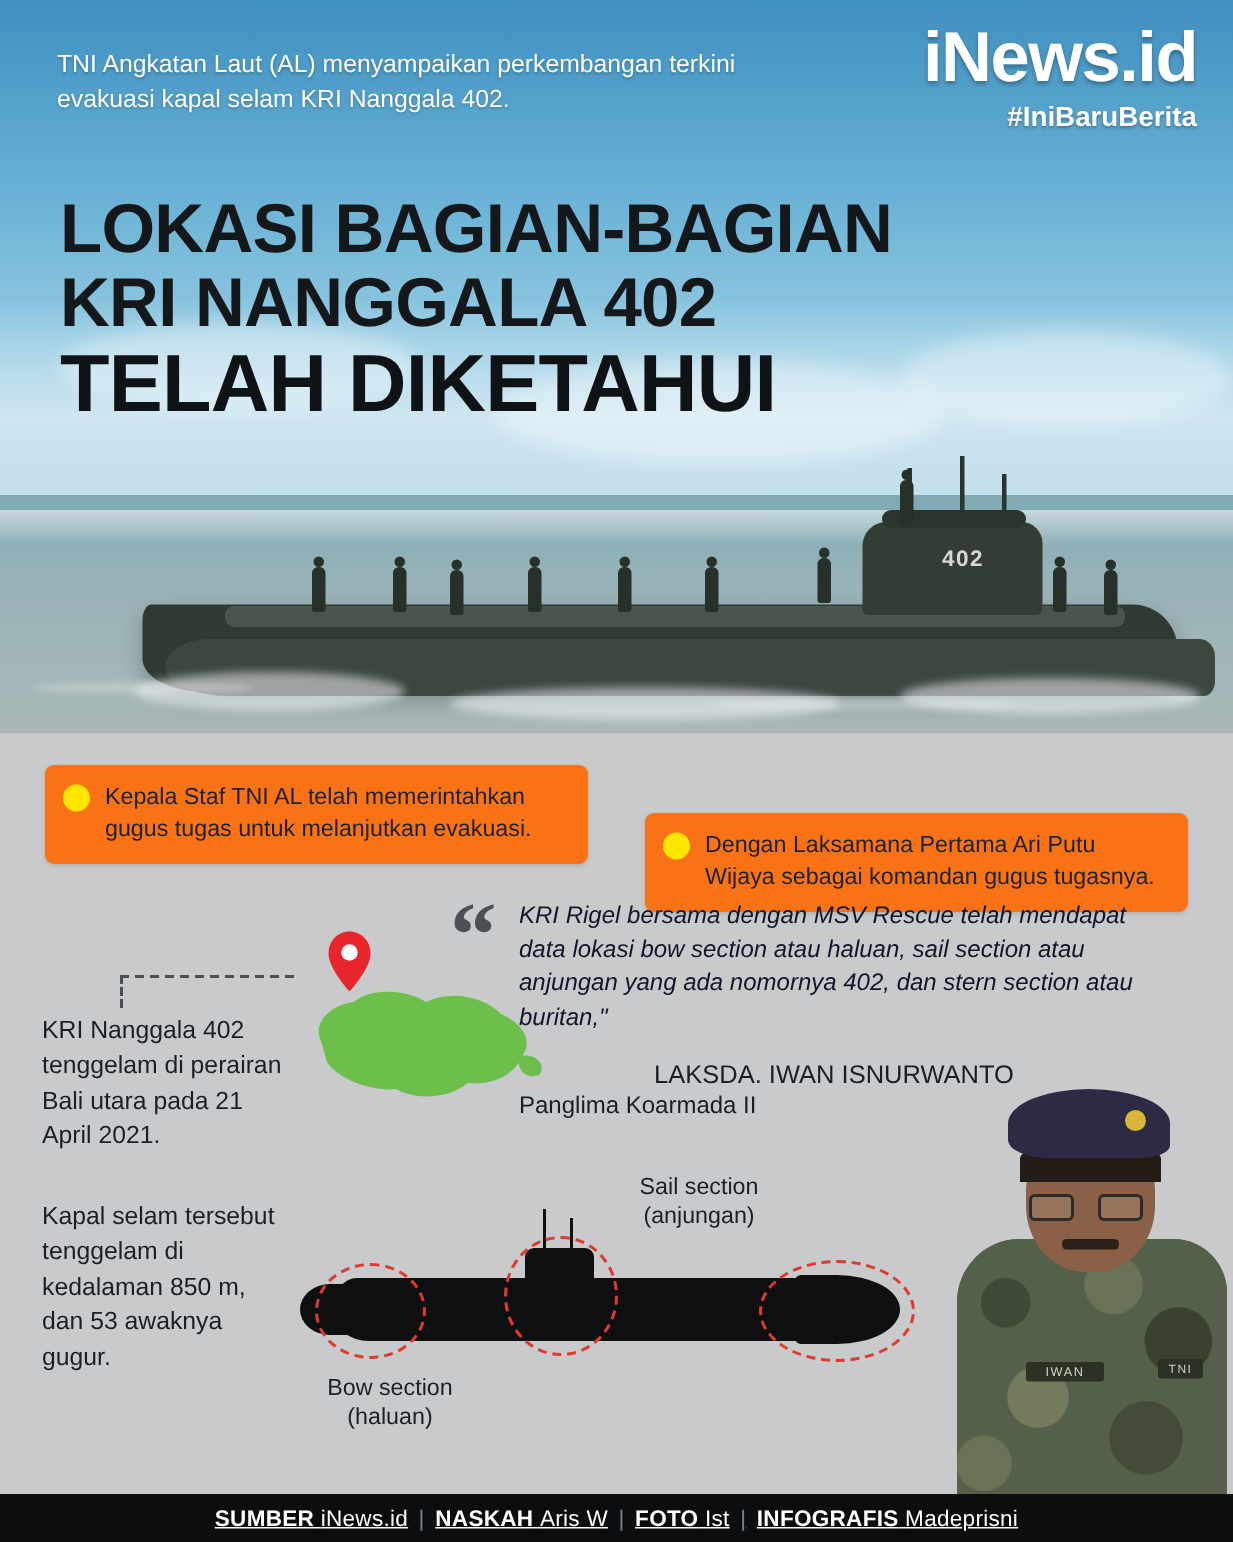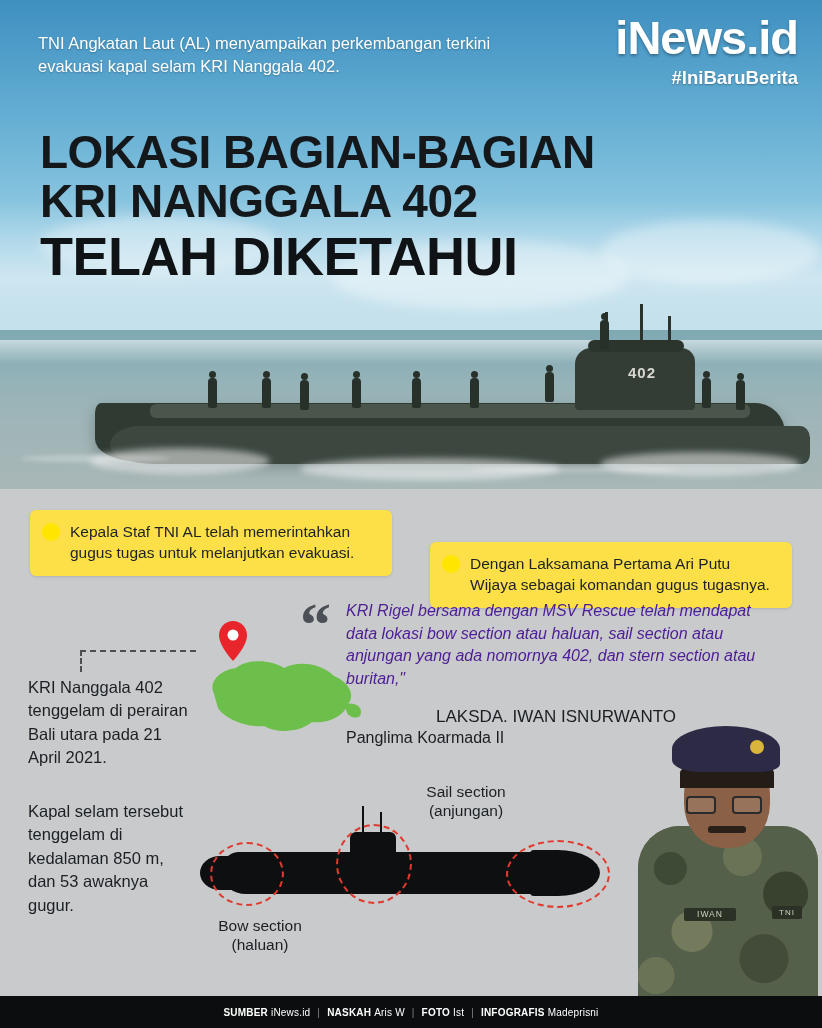--- a/index.html
+++ b/index.html
@@ -120,40 +120,40 @@
   }
 
   
   .body-bg {
     position:absolute; left:0; top:489px; width:822px; height:507px;
     background:#c9cacb;
   }
 
   
   .bubble {
-    position:absolute; background:#fde047; border-radius:6px;
+    position:absolute; background:#f97316; border-radius:6px;
     padding:12px 14px 12px 40px; color:#1d2226; font-size:15.5px; line-height:1.34;
     box-shadow:0 1px 3px rgba(0,0,0,.13);
   }
   .bubble .dot {
     position:absolute; left:12px; top:13px; width:18px; height:18px;
     border-radius:50%; background:#ffe600;
   }
   #bubble1 { left:30px; top:510px; width:362px; }
   #bubble2 { left:430px; top:510px; width:362px;margin-top:32px; }
 
   
   .quote-mark {
     position:absolute; left:300px; top:600px;
     font-size:62px; line-height:.8; color:#4a5055; font-weight:bold;
     font-family:"Liberation Serif", serif;
   }
   .quote-text {
     position:absolute; left:346px; top:600px; width:440px;
-    font-size:16px; font-style:italic; color:#4c1d95; line-height:1.42;
+    font-size:16px; font-style:italic; color:#0f172a; line-height:1.42;
   }
   .quote-name {
     position:absolute; left:346px; top:707px; width:420px; text-align:center;
     font-size:17px; color:#1a1f23; font-weight:normal;
   }
   .quote-title {
     position:absolute; left:346px; top:729px; width:420px; 
     font-size:16px; color:#1a1f23;
   }
 
@@ -260,21 +260,21 @@
     position:absolute; left:150px; top:206px; width:30px; height:13px;
     background:#2b3124; border-radius:2px; color:#cfd3c2;
     font-size:8px; text-align:center; line-height:13px; letter-spacing:1px;
   }
 
   
   .footer {
     position:absolute; left:0; bottom:0; width:822px; height:32px;
     background:#0b0d0f; color:#ffffff;
     display:flex; align-items:center; justify-content:center;
-    font-size:10px; letter-spacing:.2px;
+    font-size:15px; letter-spacing:.2px;text-decoration:underline;
   }
   .footer b { font-weight:bold; }
   .footer .sep { padding:0 7px; color:#7d8287; }
 </style>
 </head>
 <body>
 
 <div id="page">
 
   <div class="sky"></div>

